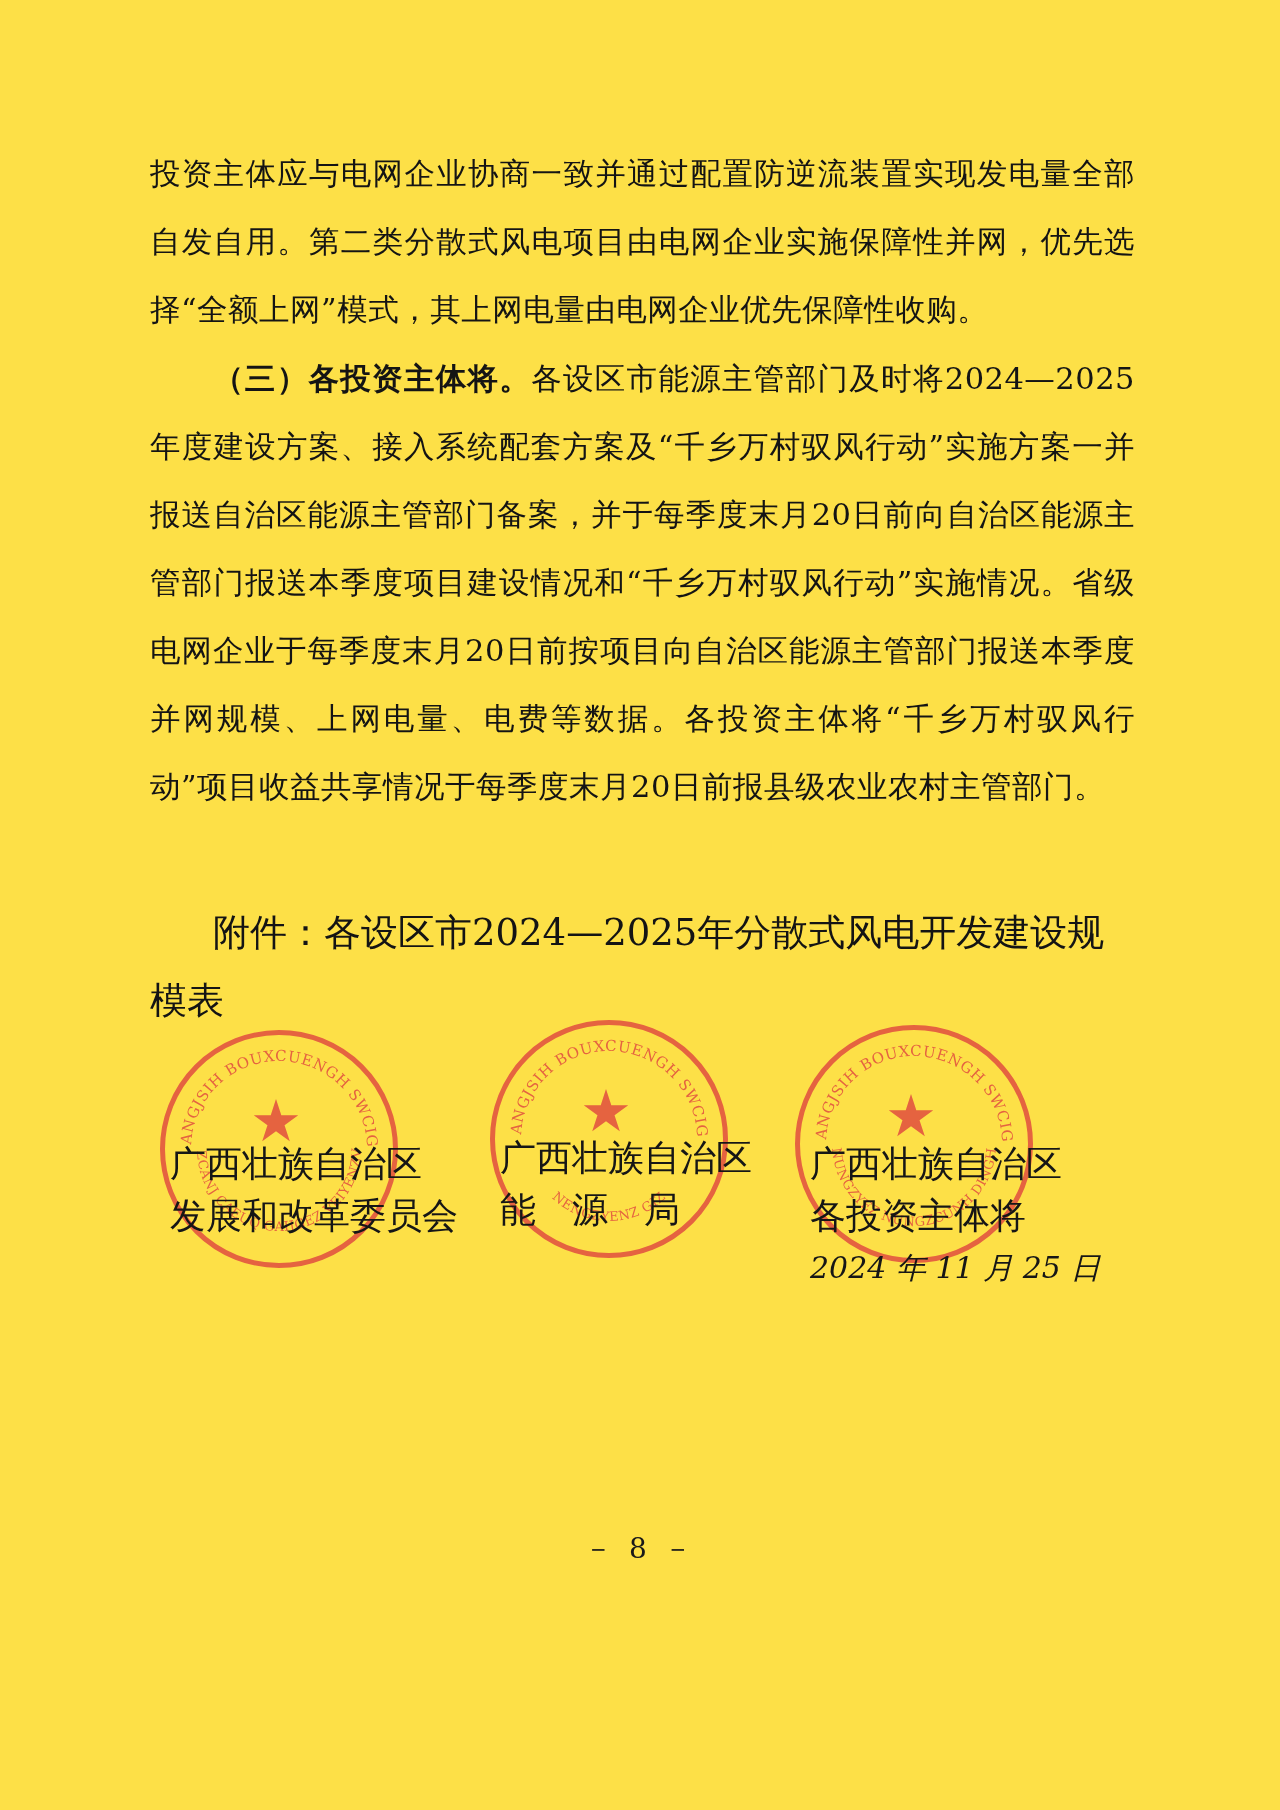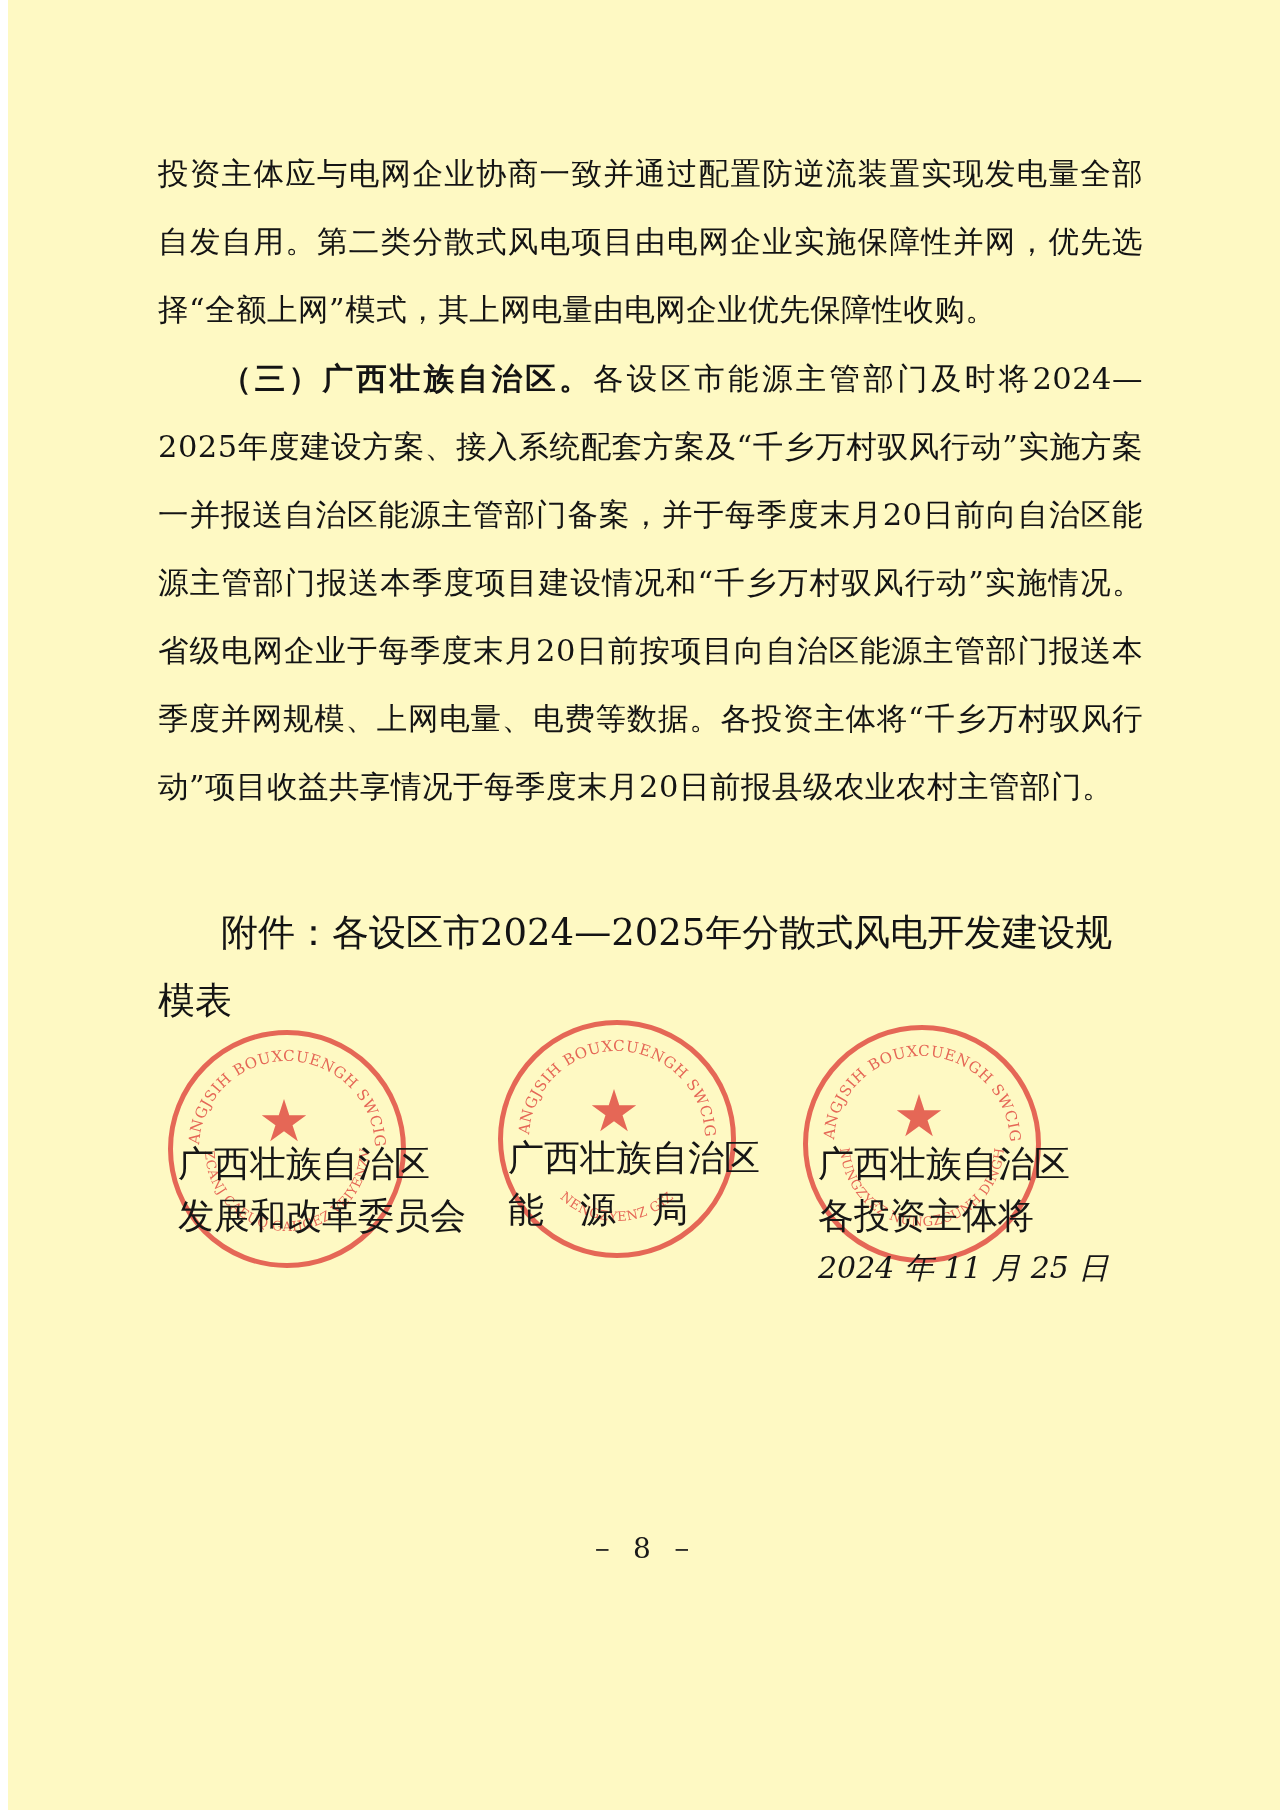--- a/index.html
+++ b/index.html
@@ -11,22 +11,21 @@
     width: 1280px;
     height: 1810px;
     position: relative;
     font-family: "DejaVu Serif", "Liberation Serif", serif;
     color: #1a1a1a;
     overflow: hidden;
   }
   .page {
     position: absolute;
     inset: 0;
-    background: #fef9c3;
-    margin-left: 8px;
+    background: #fde047;
   }
   .content {
     position: absolute;
     left: 150px;
     top: 140px;
     width: 985px;
   }
   p.para {
     margin: 0;
     font-size: 30.5px;
@@ -147,21 +146,21 @@
 </style>
 </head>
 <body>
 
 <div class="page">
 
   <div class="content">
 
     <p class="para">投资主体应与电网企业协商一致并通过配置防逆流装置实现发电量全部自发自用。第二类分散式风电项目由电网企业实施保障性并网，优先选择“全额上网”模式，其上网电量由电网企业优先保障性收购。</p>
 
-    <p class="para indent"><span class="bold">（三）广西壮族自治区。</span><span>各设区市能源主管部门及时将2024—2025年度建设方案、接入系统配套方案及“千乡万村驭风行动”实施方案一并报送自治区能源主管部门备案，并于每季度末月20日前向自治区能源主管部门报送本季度项目建设情况和“千乡万村驭风行动”实施情况。省级电网企业于每季度末月20日前按项目向自治区能源主管部门报送本季度并网规模、上网电量、电费等数据。各投资主体将“千乡万村驭风行动”项目收益共享情况于每季度末月20日前报县级农业农村主管部门。</span></p>
+    <p class="para indent"><span class="bold">（三）各投资主体将。</span><span>各设区市能源主管部门及时将2024—2025年度建设方案、接入系统配套方案及“千乡万村驭风行动”实施方案一并报送自治区能源主管部门备案，并于每季度末月20日前向自治区能源主管部门报送本季度项目建设情况和“千乡万村驭风行动”实施情况。省级电网企业于每季度末月20日前按项目向自治区能源主管部门报送本季度并网规模、上网电量、电费等数据。各投资主体将“千乡万村驭风行动”项目收益共享情况于每季度末月20日前报县级农业农村主管部门。</span></p>
 
     <p class="attach">附件：各设区市2024—2025年分散式风电开发建设规模表</p>
   </div>
 
   <div class="seal-area">
 
     <div class="seal" id="seal1">
       <svg class="arc arc-top" viewBox="0 0 228 228">
         <defs>
             <path id="arcTop1" d="M 26,114 A 88,88 0 0 1 202,114"></path>

